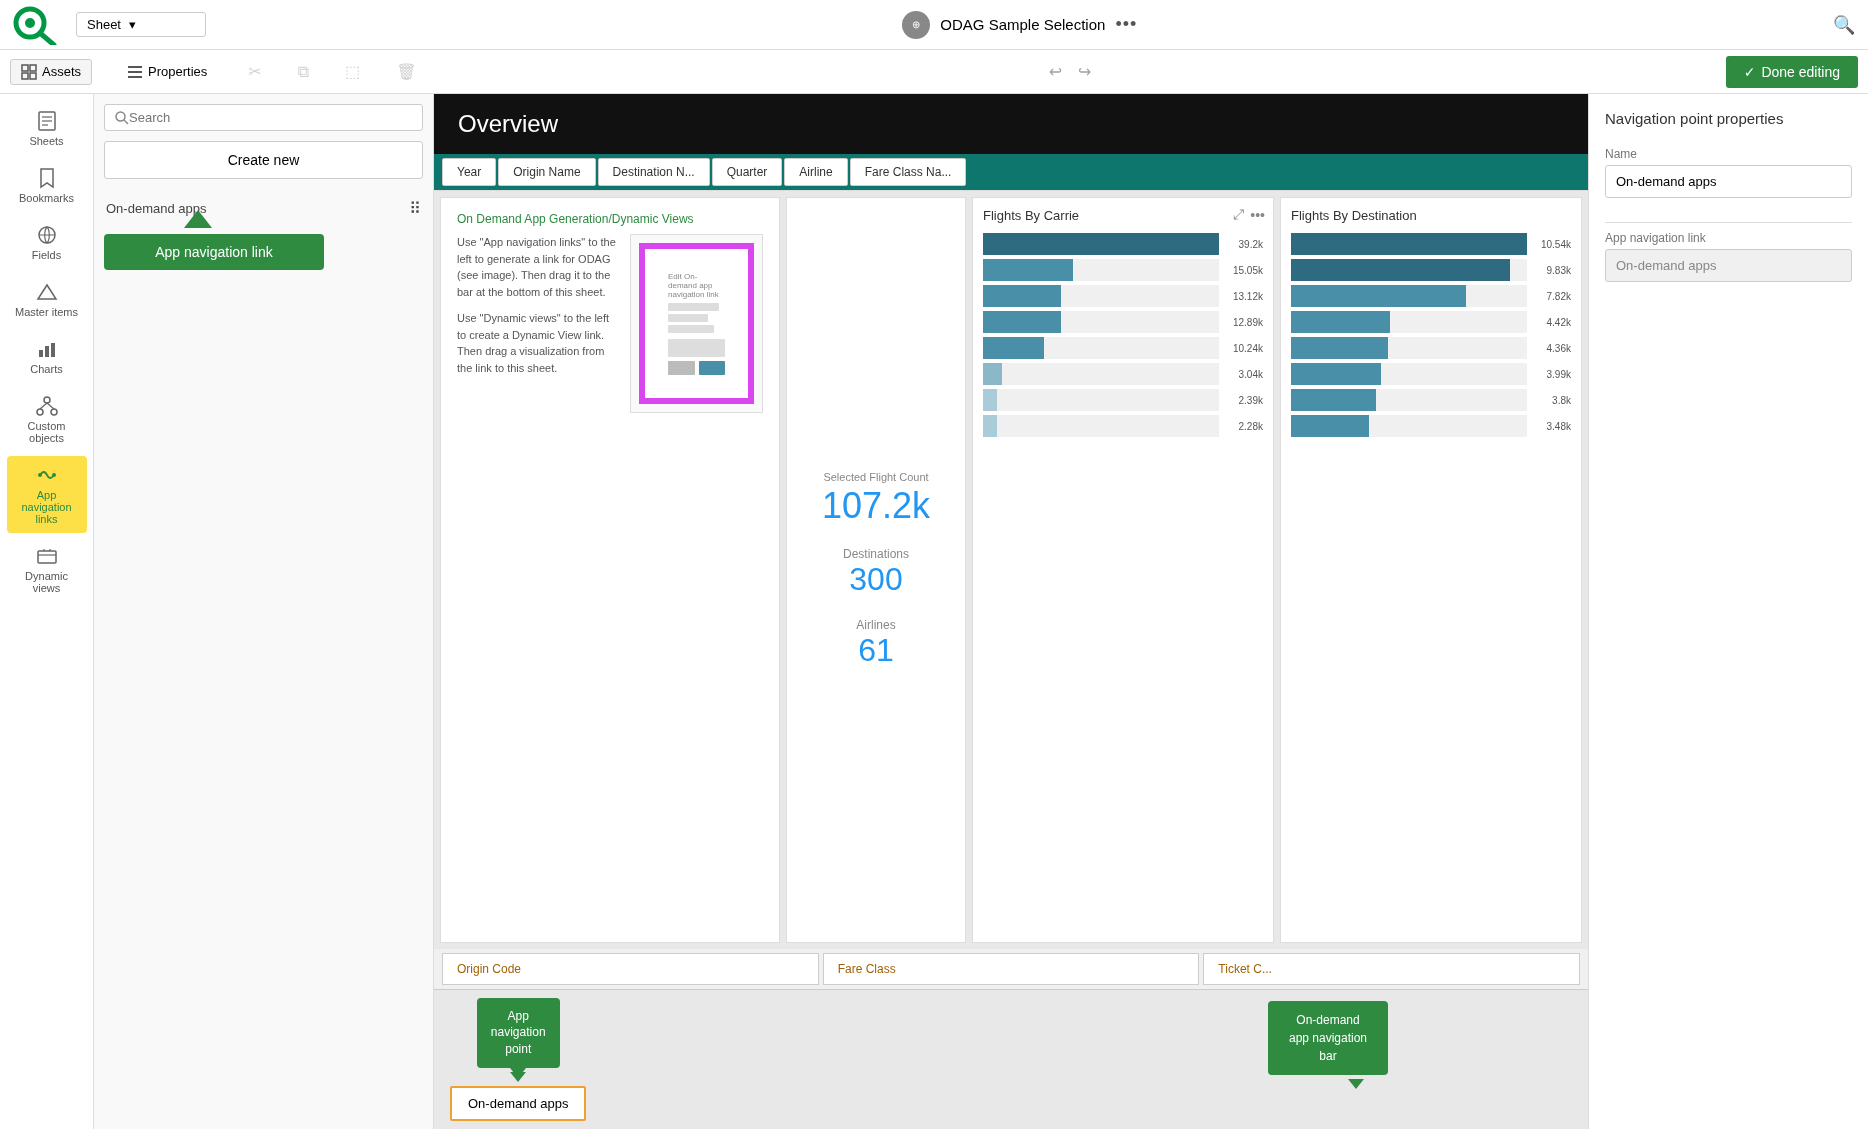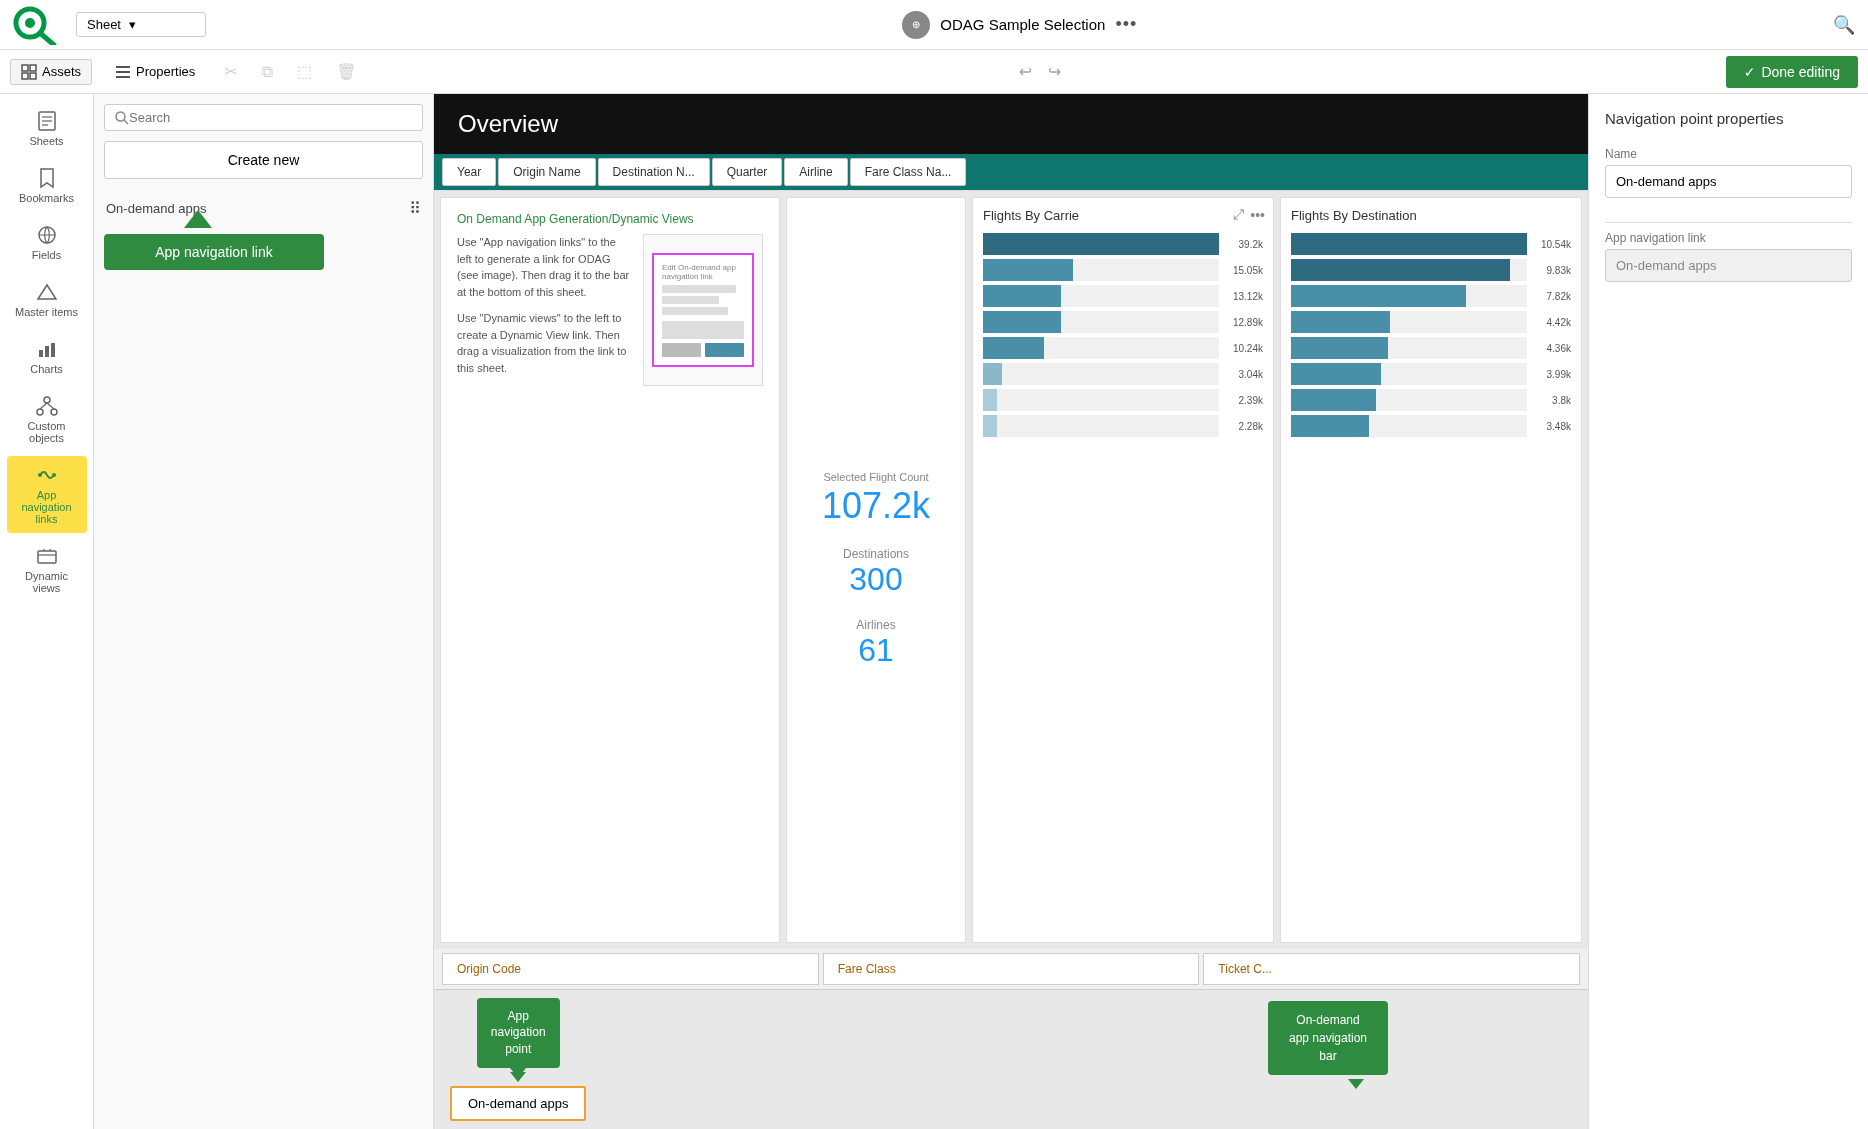--- a/index.html
+++ b/index.html
@@ -17,21 +17,21 @@
     }
     .top-center { flex: 1; display: flex; align-items: center; justify-content: center; gap: 10px; }
     .app-icon { width: 28px; height: 28px; background: #888; border-radius: 50%; display: flex; align-items: center; justify-content: center; color: white; font-size: 10px; }
     .app-title { font-size: 15px; font-weight: 500; }
     .dots-btn { background: none; border: none; font-size: 18px; cursor: pointer; color: #555; letter-spacing: 1px; }
     .search-icon-btn { margin-left: auto; background: none; border: none; cursor: pointer; font-size: 18px; color: #555; }
 
     
     .toolbar {
       display: flex; align-items: center; height: 44px; background: #fff;
-      border-bottom: 1px solid #ddd; padding: 0 10px; gap: 12px;
+      border-bottom: 1px solid #ddd; padding: 0 10px; gap: 24px;
     }
     .toolbar-tab {
       display: flex; align-items: center; gap: 5px; padding: 4px 10px;
       border: 1px solid transparent; border-radius: 3px; cursor: pointer; font-size: 13px;
     }
     .toolbar-tab.active { border-color: #ccc; background: #f5f5f5; }
     .toolbar-icon-btn {
       background: none; border: none; cursor: pointer; color: #666;
       font-size: 16px; padding: 4px 6px; opacity: 0.6;
     }
@@ -109,21 +109,21 @@
       background: #fff; border: 1px solid #ddd; padding: 14px 16px;
       width: 340px; flex-shrink: 0;
     }
     .odag-title { color: #2e8b40; font-size: 12px; margin-bottom: 8px; }
     .odag-text { font-size: 11px; color: #555; line-height: 1.5; margin-bottom: 10px; }
     .odag-preview {
       border: 1px solid #ddd; background: #f9f9f9; padding: 8px;
       min-height: 80px; display: flex; align-items: center; justify-content: center;
     }
     .preview-inner {
-      border: 2px solid #d946ef; background: #fff; width: 102px; padding: 8px;
+      border: 6px solid #d946ef; background: #fff; width: 115px; padding: 23px;
       font-size: 9px; color: #555;
     }
     .preview-row { height: 8px; background: #ddd; margin: 3px 0; border-radius: 1px; }
 
     
     .kpi-section {
       background: #fff; border: 1px solid #ddd; padding: 14px 16px;
       display: flex; flex-direction: column; justify-content: center; align-items: center;
       gap: 20px; width: 180px;
     }

